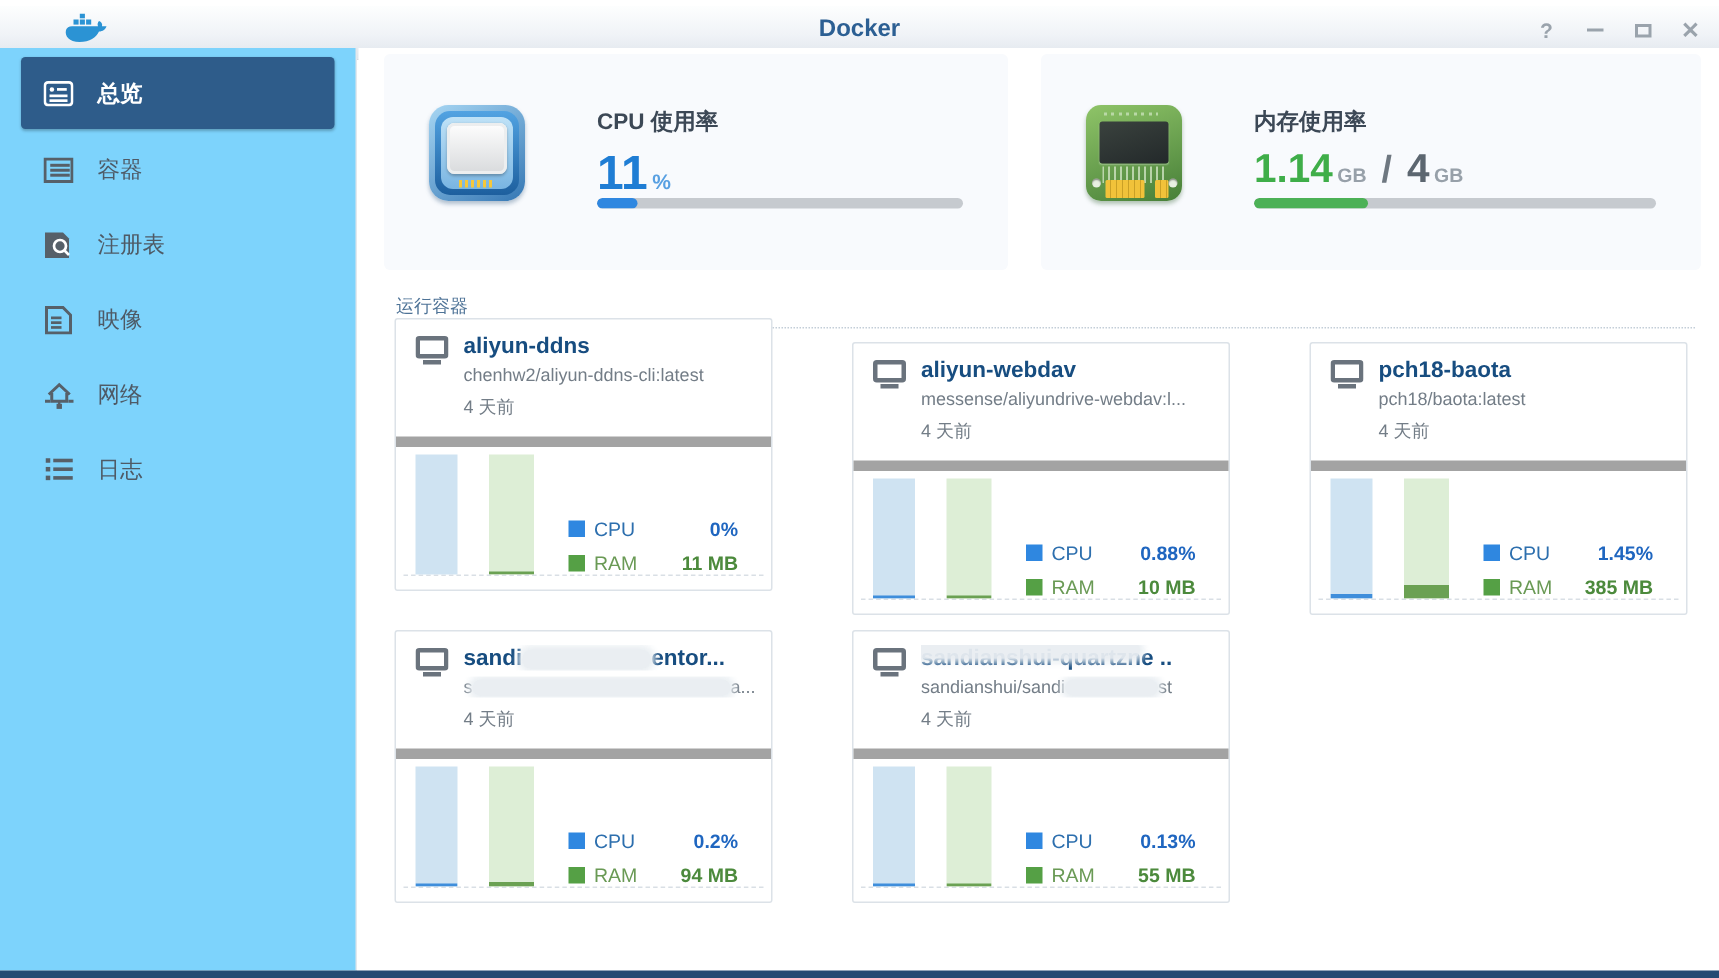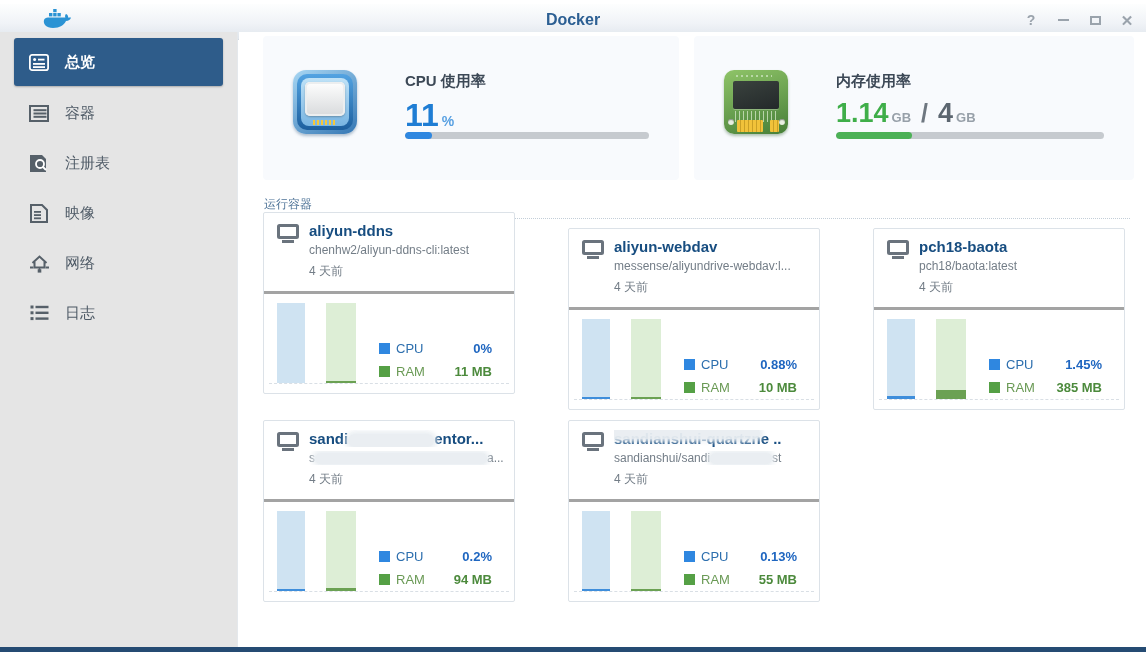--- a/index.html
+++ b/index.html
@@ -18,33 +18,33 @@
     font-size:16px;font-weight:bold;color:#2c5f93;}
   .win-controls{position:absolute;right:10px;top:0;height:32px;display:flex;align-items:center;gap:14px;}
   .win-btn{width:18px;height:18px;display:flex;align-items:center;justify-content:center;
     color:#9aa3ac;font-size:14px;font-weight:bold;cursor:pointer;}
   .glyph-min{width:11px;height:2px;background:#9aa3ac;}
   .glyph-max{width:11px;height:9px;border:2px solid #9aa3ac;}
   .glyph-close{font-size:15px;line-height:1;color:#9aa3ac;}
   
   .bottom-strip{position:absolute;left:0;bottom:0;width:1146px;height:5px;background:#254b73;}
   
-  .sidebar{position:absolute;left:0;top:32px;width:238px;bottom:5px;background:#e5e5e5;
+  .sidebar{position:absolute;left:0;top:32px;width:238px;bottom:5px;background:#7dd3fc;
     border-right:1px solid #e4e8ec;}
   .side-item{position:relative;height:50px;display:flex;align-items:center;
     padding-left:28px;color:#4e5a66;font-size:15px;cursor:pointer;}
   .side-item .ic{width:22px;height:20px;margin-right:15px;display:flex;align-items:center;justify-content:center;}
   .side-item.active{height:48px;margin:6px 14px 2px 14px;padding-left:14px;
     background:#2e5c8a;border-radius:3px;color:#ffffff;font-weight:bold;
     box-shadow:0 1px 2px rgba(0,0,0,0.25);}
   
   .main{position:absolute;left:239px;top:32px;right:0;bottom:5px;background:#ffffff;}
   
   .stat-card{position:absolute;top:4px;height:144px;background:#f8fafd;border-radius:4px;}
-  .stat-cpu{left:24px;width:416px;}
+  .stat-cpu{left:17px;width:416px;}
   .stat-mem{left:455px;width:440px;}
   .stat-icon{position:absolute;left:30px;top:34px;width:64px;height:64px;}
   .stat-body{position:absolute;left:142px;top:36px;right:28px;}
   .stat-title{font-size:15px;font-weight:bold;color:#3c4856;}
   .stat-value-row{margin-top:8px;height:36px;display:flex;align-items:baseline;}
   .big-blue{font-size:32px;font-weight:bold;color:#1f7dd4;line-height:1;}
   .unit-blue{font-size:14px;font-weight:bold;color:#58a0e2;margin-left:3px;}
   .big-green{font-size:27px;font-weight:bold;color:#3fae49;line-height:1;}
   .unit-gray{font-size:13px;font-weight:bold;color:#97a0a9;margin-left:3px;}
   .sep-gray{font-size:25px;font-weight:bold;color:#6e7780;margin:0 10px;}
@@ -83,21 +83,21 @@
   .section-rule{position:absolute;left:25px;right:16px;top:186px;border-top:1px dotted #c3ced8;}
   .ccard{position:absolute;width:252px;height:182px;background:#ffffff;
     border:1px solid #dce2e8;border-radius:2px;cursor:pointer;}
   .ccard .head{position:absolute;left:0;right:0;top:0;height:78px;}
   .mon-icon{position:absolute;left:13px;top:11px;}
   .cname{position:absolute;left:45px;top:9px;right:10px;font-size:15px;font-weight:bold;
     color:#174d80;white-space:nowrap;overflow:hidden;}
   .cimage{position:absolute;left:45px;top:30px;right:8px;font-size:12px;color:#737d87;
     white-space:nowrap;overflow:hidden;}
   .cage{position:absolute;left:45px;top:50px;font-size:12px;color:#737d87;}
-  .chart{position:absolute;left:0;right:0;top:78px;bottom:0;border-top:3px solid #a3a3a3;}
+  .chart{position:absolute;left:0;right:0;top:78px;bottom:0;border-top:7px solid #a3a3a3;}
   .baseline{position:absolute;left:5px;right:5px;bottom:9px;border-top:1px dashed #d9dfe5;}
   .vbar{position:absolute;bottom:10px;height:80px;overflow:hidden;}
   .vbar.b-cpu{left:13px;width:28px;background:#cfe3f2;}
   .vbar.b-ram{left:62px;width:30px;background:#ddeed6;}
   .vfill{position:absolute;left:0;right:0;bottom:0;}
   .vfill.f-cpu{background:#3f8edb;}
   .vfill.f-ram{background:#6ba153;}
   .lrow{position:absolute;left:115px;right:22px;height:15px;font-size:13px;display:flex;align-items:center;}
   .lrow.r-cpu{top:47px;} .lrow.r-ram{top:70px;}
   .swatch{width:11px;height:11px;margin-right:6px;flex:none;}

